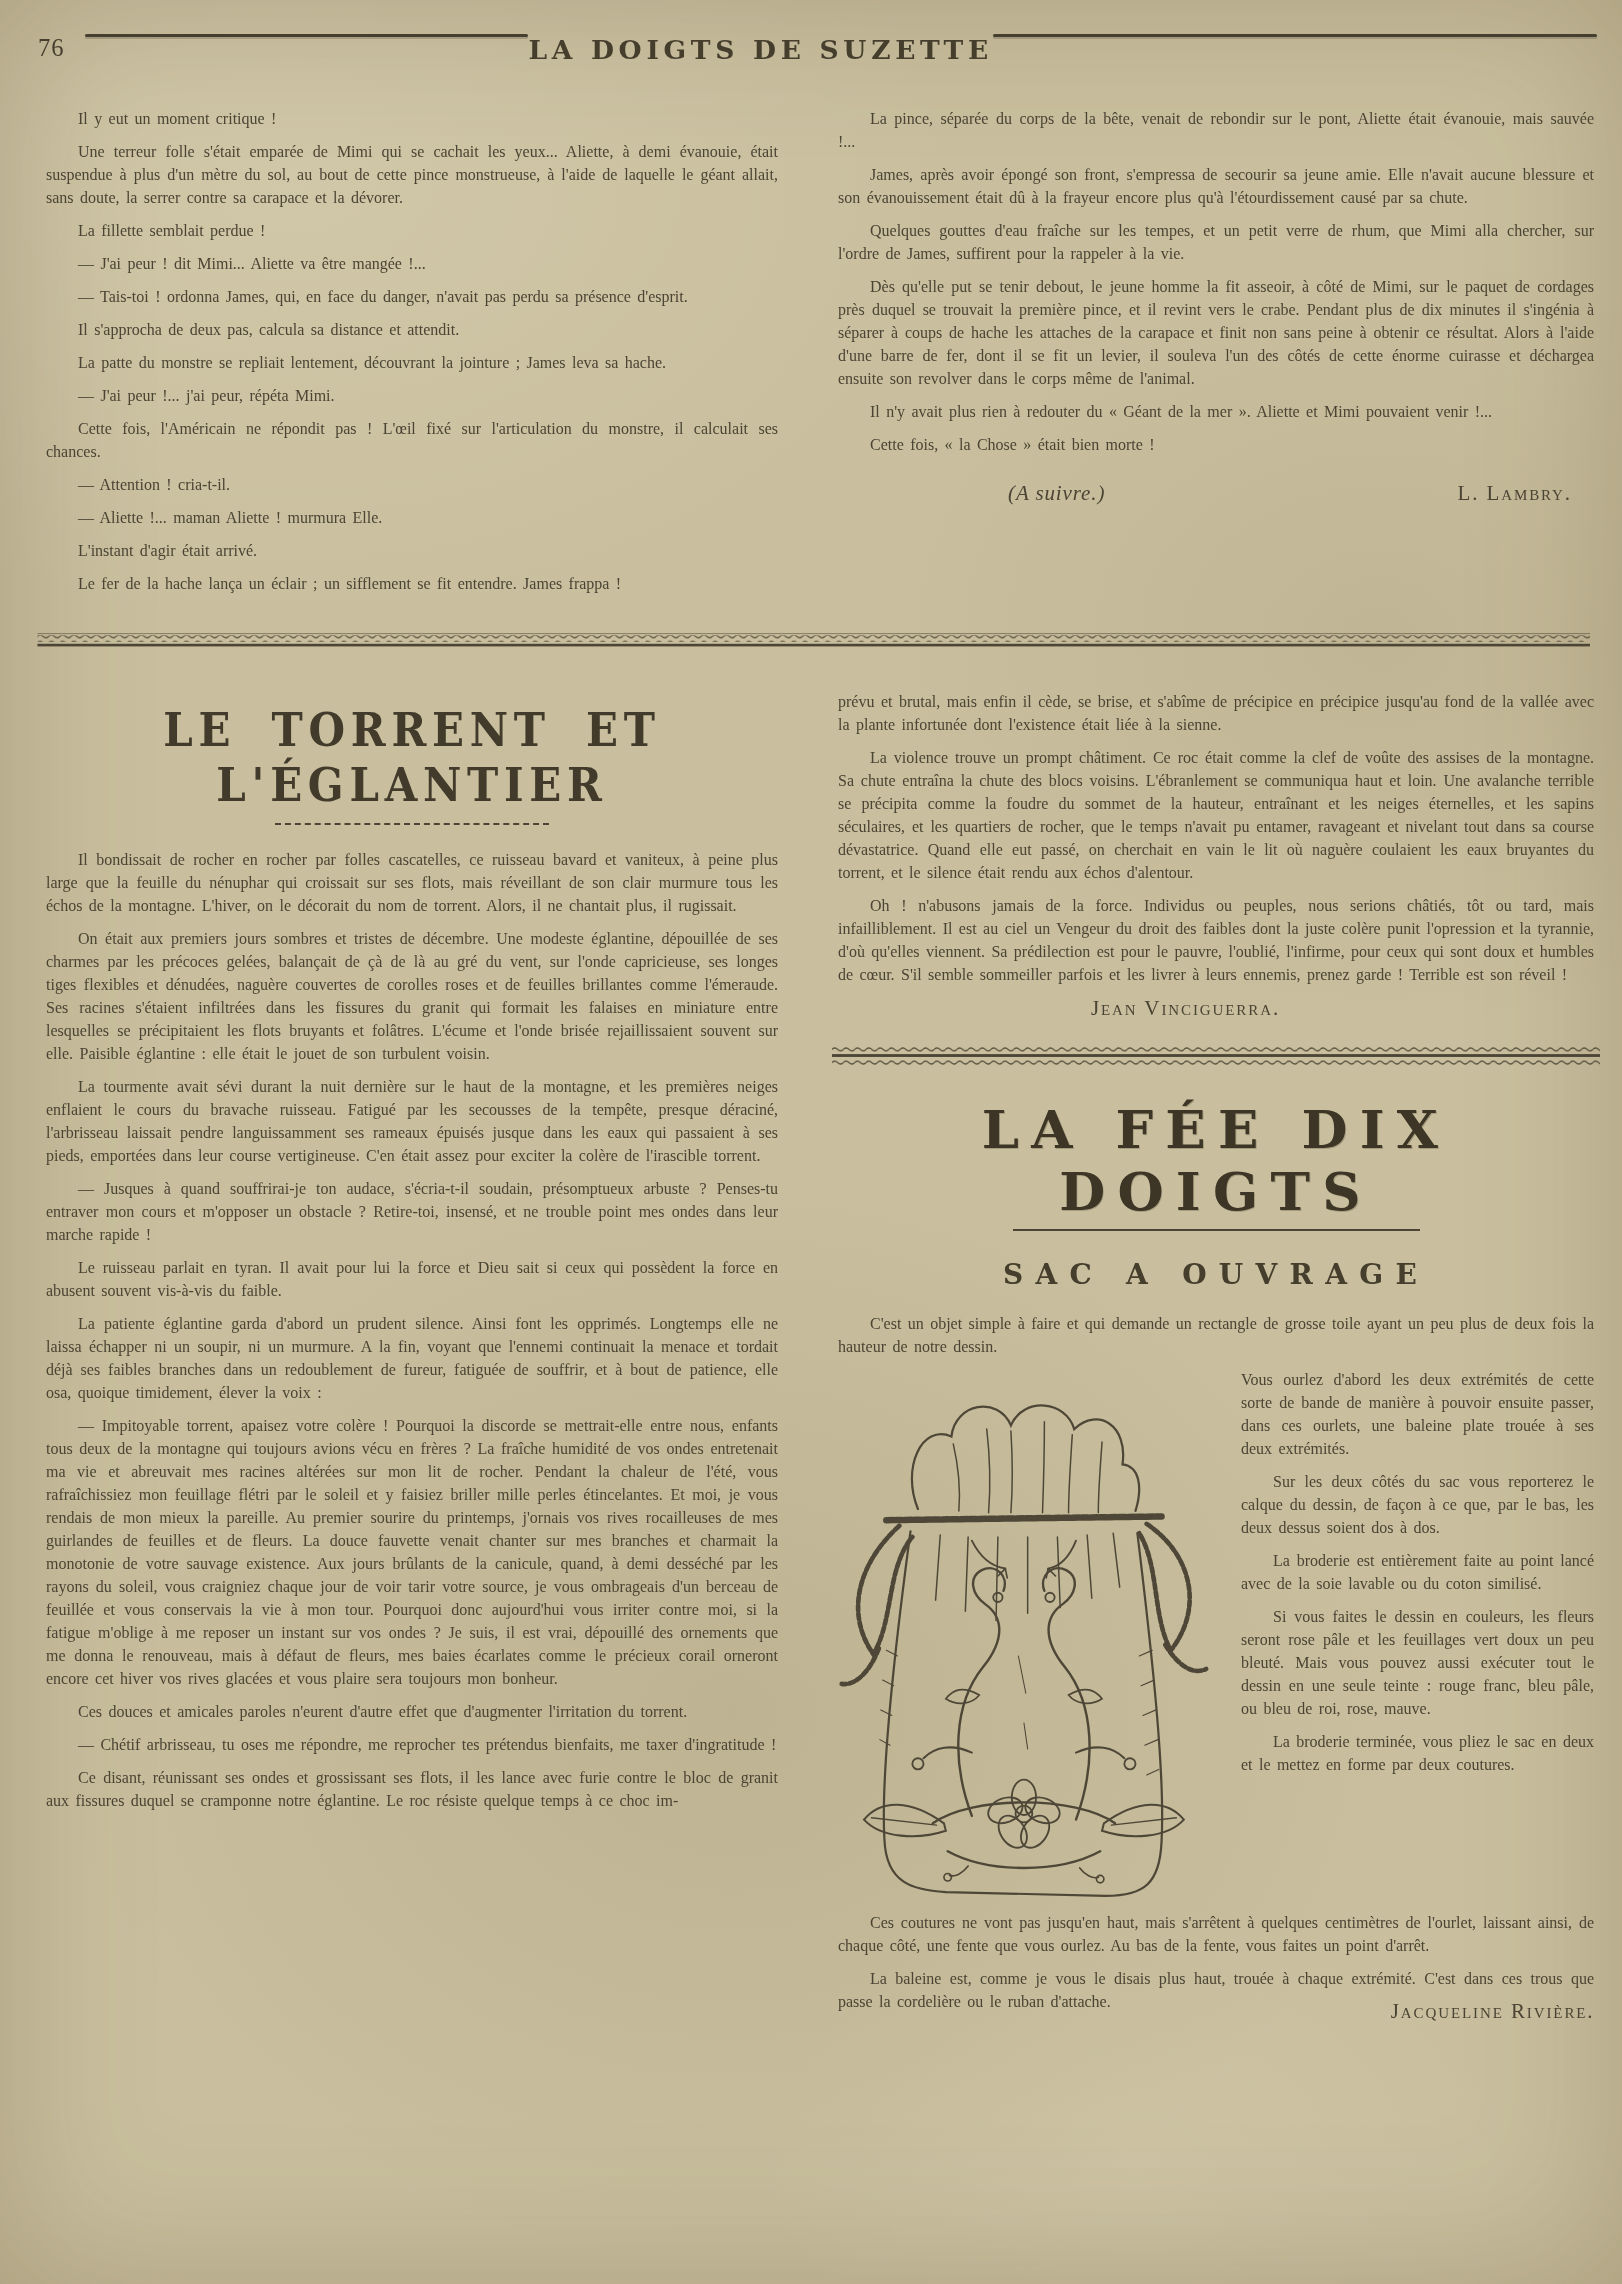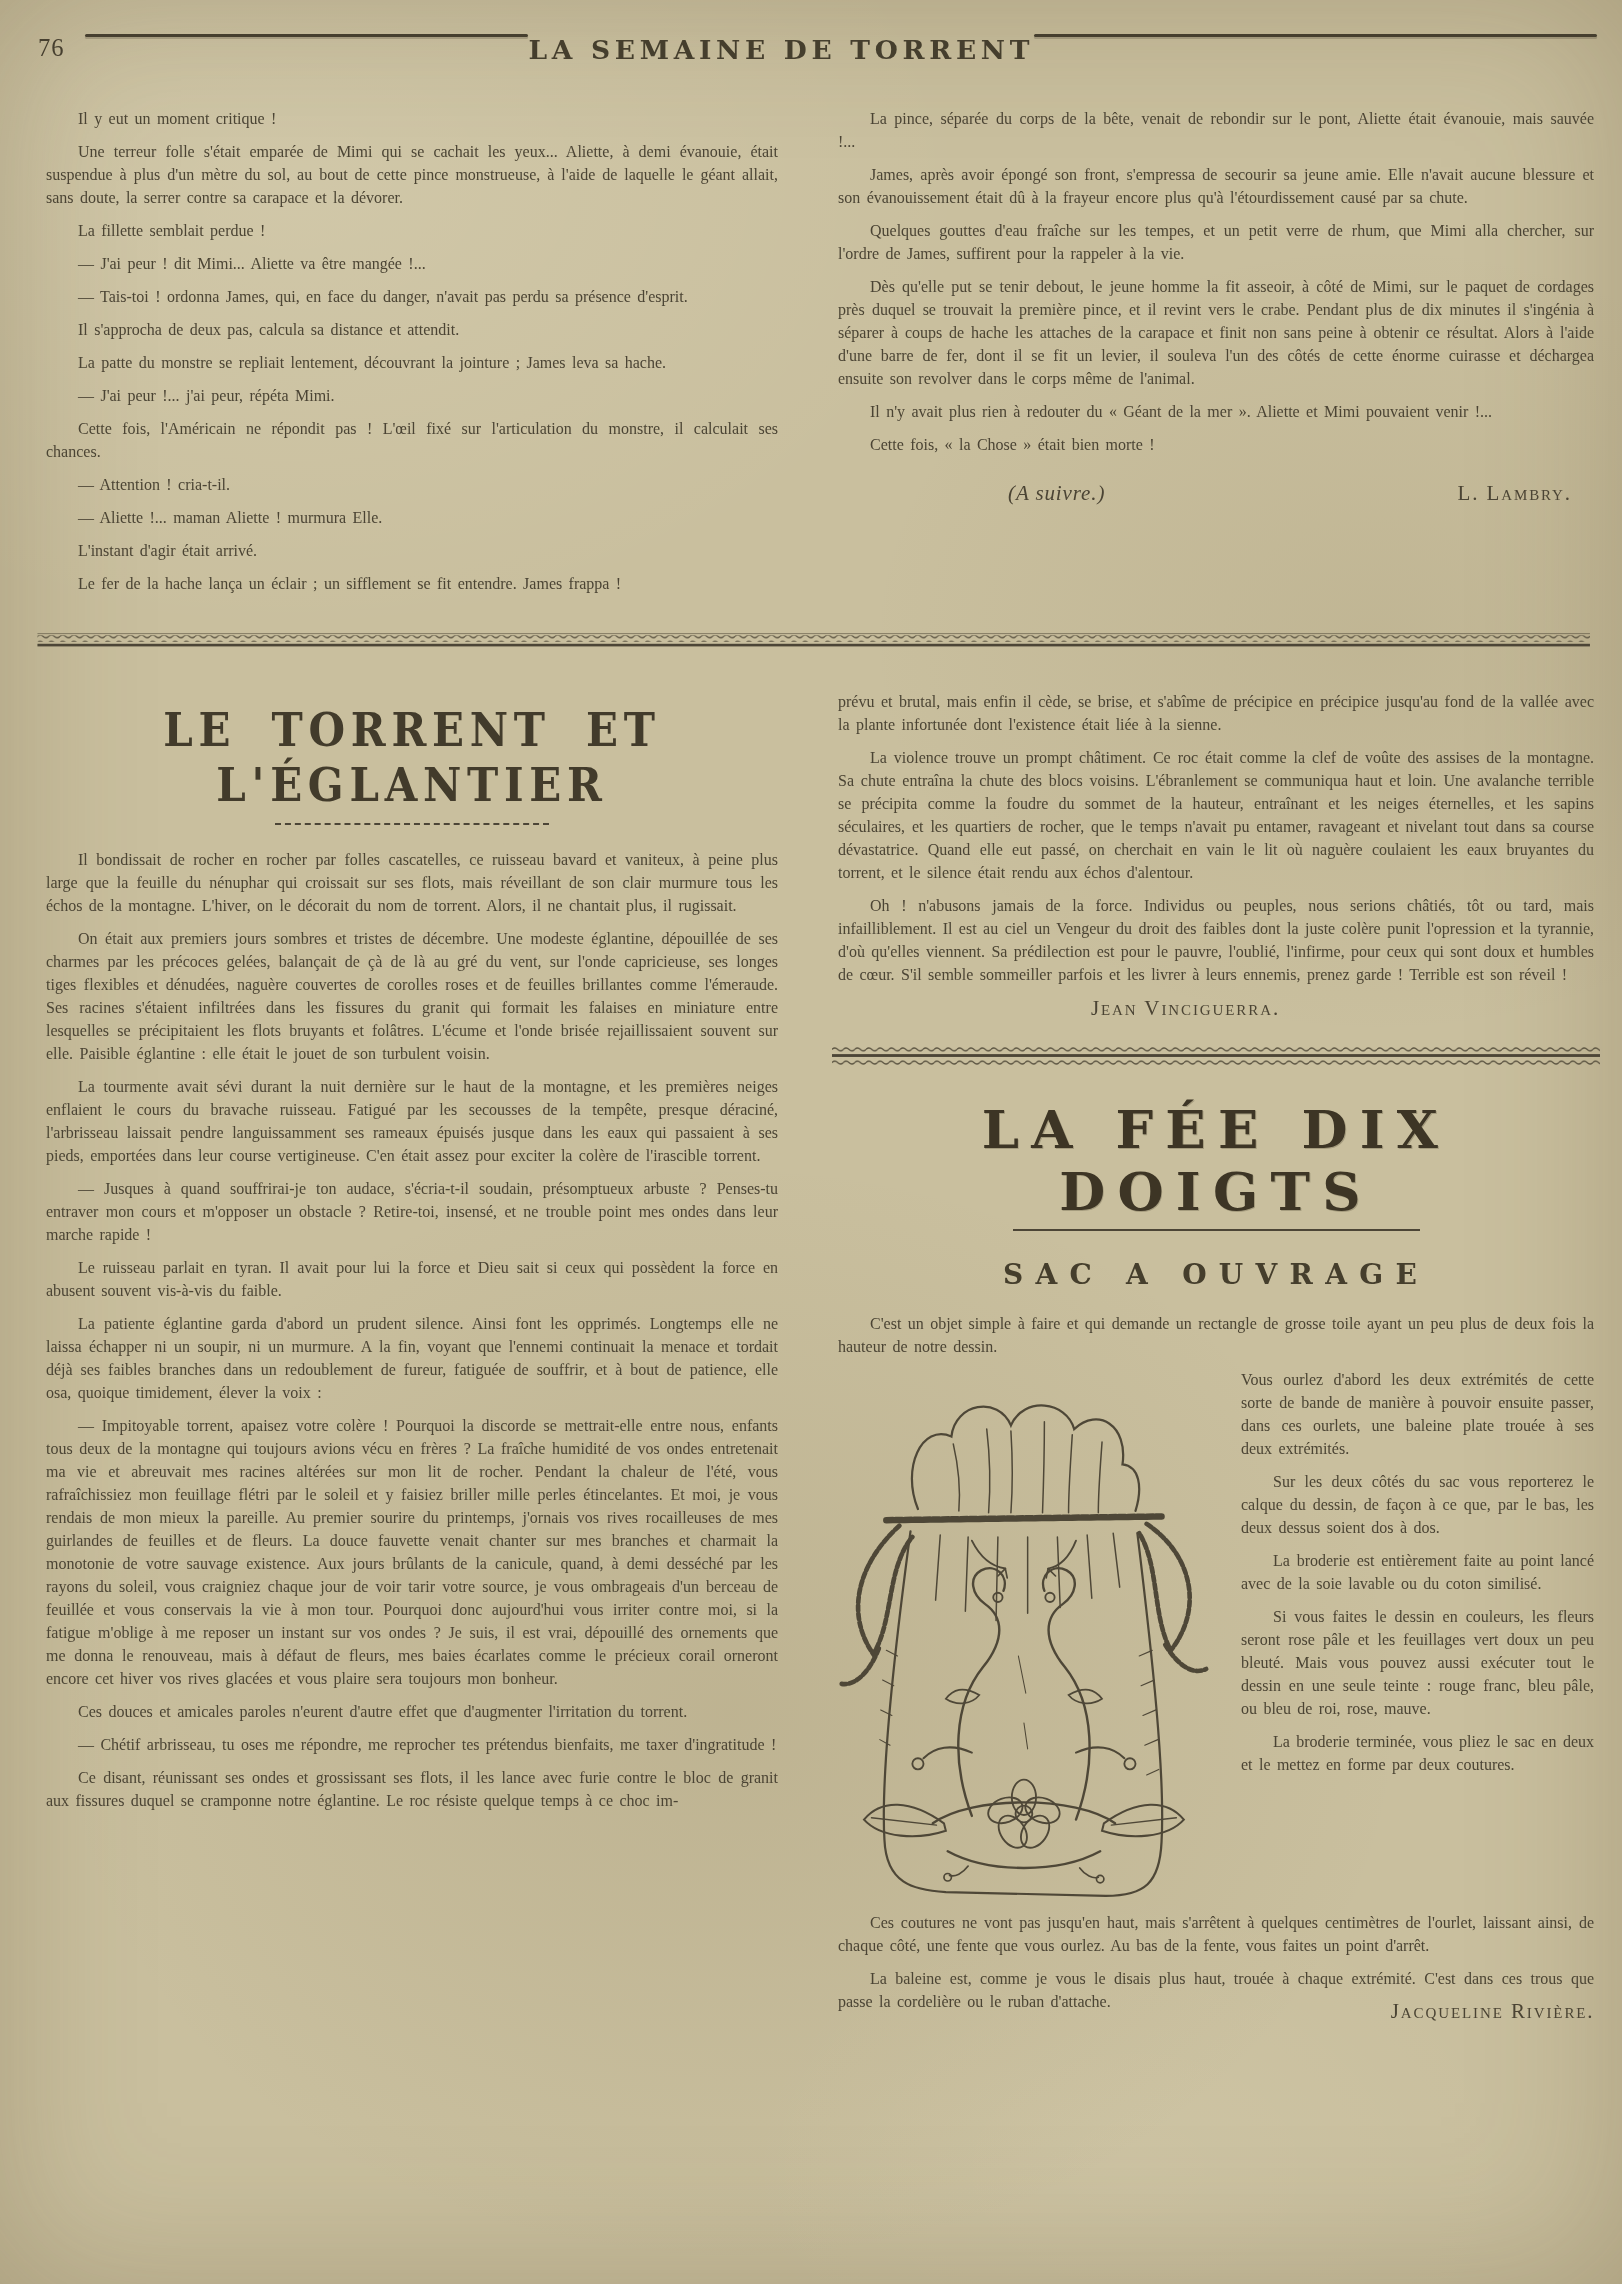--- a/index.html
+++ b/index.html
@@ -45,21 +45,21 @@
   svg.ink{display:block;}
 </style>
 </head>
 <body>
 
 <div class="page">
 
   <div class="header">
     <span class="page-num">76</span>
     <span class="mast-rule l"></span>
-    <span class="masthead">LA SEMAINE DE TORRENT</span>
+    <span class="masthead">LA DOIGTS DE SUZETTE</span>
     <span class="mast-rule r"></span>
   </div>
 
   <div class="cols">
     <div class="col">
       <p>Il y eut un moment critique !</p>
       <p>Une terreur folle s'était emparée de Mimi qui se cachait les yeux... Aliette, à demi évanouie, était suspendue à plus d'un mètre du sol, au bout de cette pince monstrueuse, à l'aide de laquelle le géant allait, sans doute, la serrer contre sa carapace et la dévorer.</p>
       <p>La fillette semblait perdue !</p>
       <p>— J'ai peur ! dit Mimi... Aliette va être mangée !...</p>
       <p>— Tais-toi ! ordonna James, qui, en face du danger, n'avait pas perdu sa présence d'esprit.</p>

